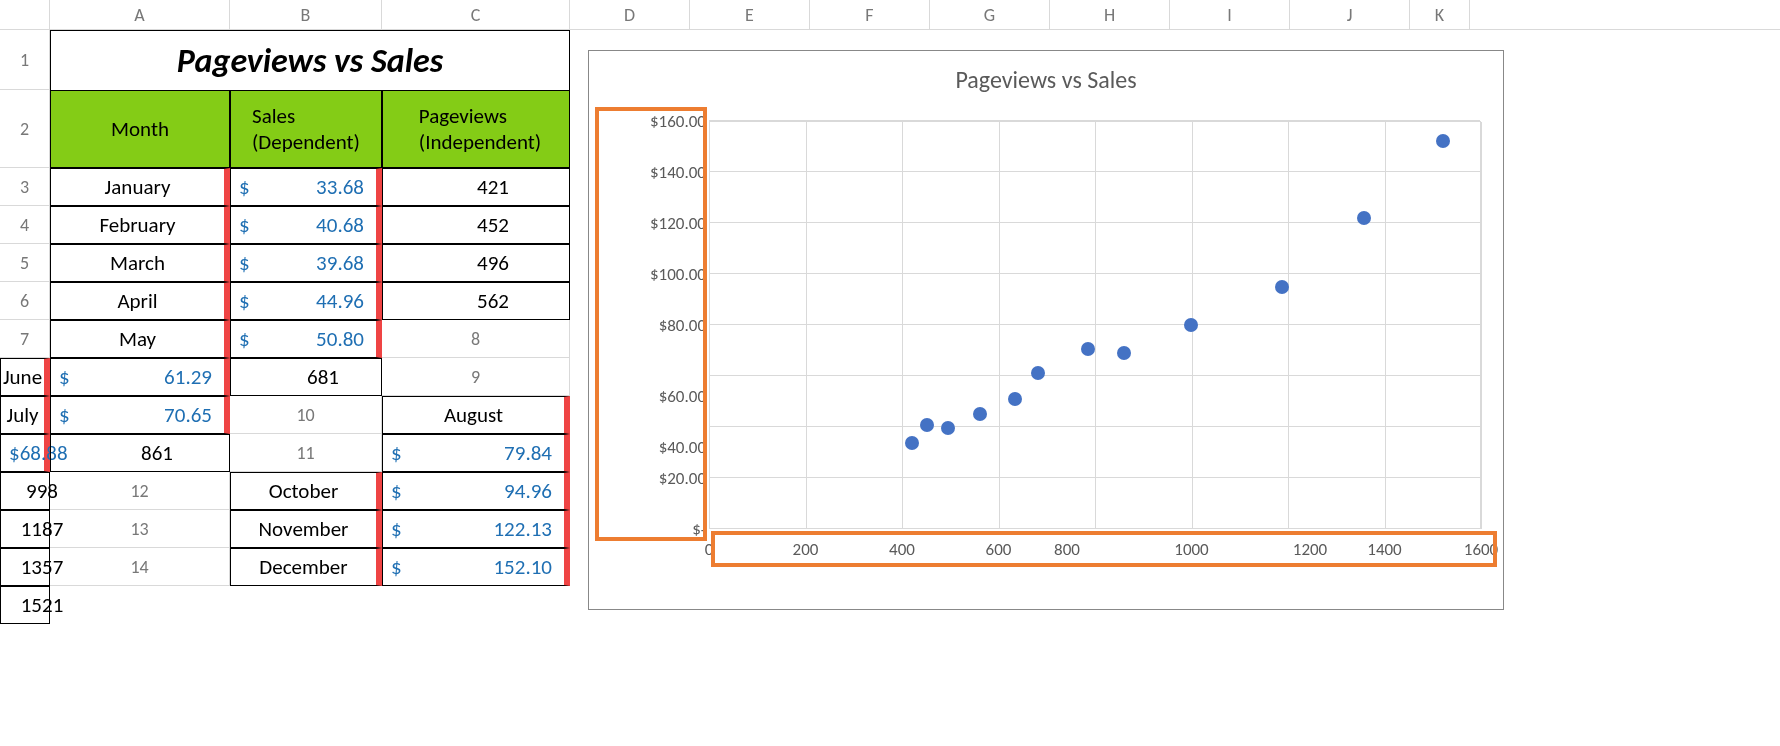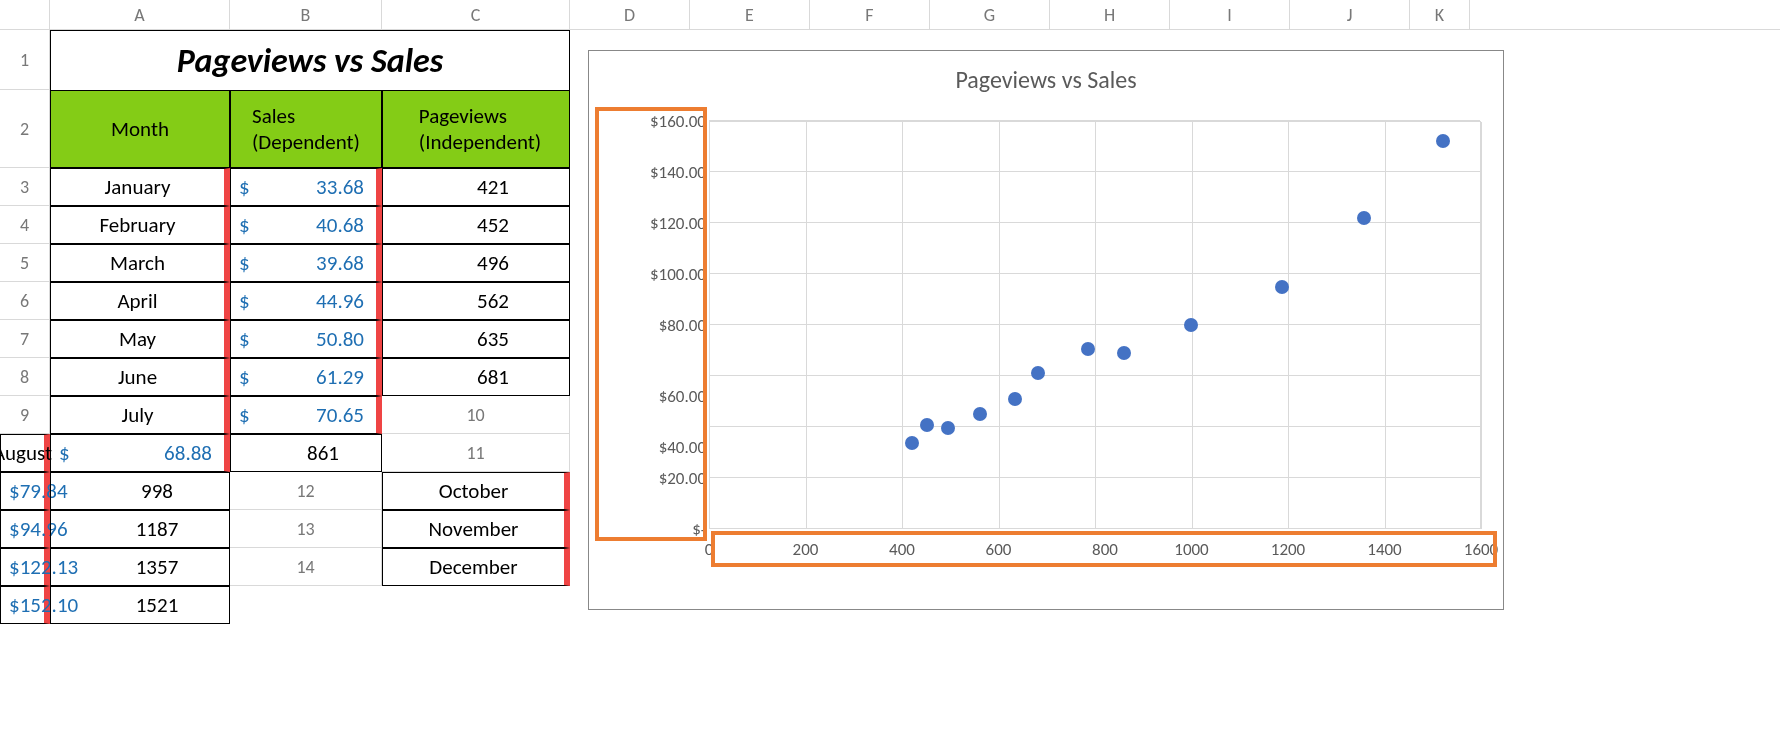--- a/index.html
+++ b/index.html
@@ -220,23 +220,23 @@
         <div class="y-tick" style="top: 325px; margin-top: 20px;">$60.00</div>
         <div class="y-tick" style="top: 274px;">$80.00</div>
         <div class="y-tick" style="top: 223px;">$100.00</div>
         <div class="y-tick" style="top: 172px;">$120.00</div>
         <div class="y-tick" style="top: 121px;">$140.00</div>
         <div class="y-tick" style="top: 70px;">$160.00</div>
         <div class="x-tick" style="left: 120px;">0</div>
         <div class="x-tick" style="left: 216.5px;">200</div>
         <div class="x-tick" style="left: 313px;">400</div>
         <div class="x-tick" style="left: 409.5px;">600</div>
-        <div class="x-tick" style="left: 516px;">800</div>
+        <div class="x-tick" style="left: 478px;">800</div>
         <div class="x-tick" style="left: 602.5px;">1000</div>
-        <div class="x-tick" style="left: 699px;">1200</div>
+        <div class="x-tick" style="left: 721px;">1200</div>
         <div class="x-tick" style="left: 795.5px;">1400</div>
         <div class="x-tick" style="left: 892px;">1600</div>
         <div class="orange-y"></div>
         <div class="orange-x"></div>
       </div>
     </div>
     <div class="row-hdr title-row">1</div>
     <div class="cell title-cell title-row">Pageviews vs Sales</div>
     <div class="row-hdr th-row">2</div>
     <div class="cell th-cell th-row first" style="white-space: pre-line;">Month</div>
@@ -271,21 +271,20 @@
       <span class="dollar">$</span>
       <span class="val">44.96</span>
     </div>
     <div class="cell data-cell data-row last">562</div>
     <div class="row-hdr data-row">7</div>
     <div class="cell data-cell data-row">May</div>
     <div class="cell data-cell data-row sales-cell">
       <span class="dollar">$</span>
       <span class="val">50.80</span>
     </div>
-    <div class="cell data-cell data-row last">635</div>
     <div class="row-hdr data-row">8</div>
     <div class="cell data-cell data-row">June</div>
     <div class="cell data-cell data-row sales-cell">
       <span class="dollar">$</span>
       <span class="val">61.29</span>
     </div>
     <div class="cell data-cell data-row last">681</div>
     <div class="row-hdr data-row">9</div>
     <div class="cell data-cell data-row">July</div>
     <div class="cell data-cell data-row sales-cell">

